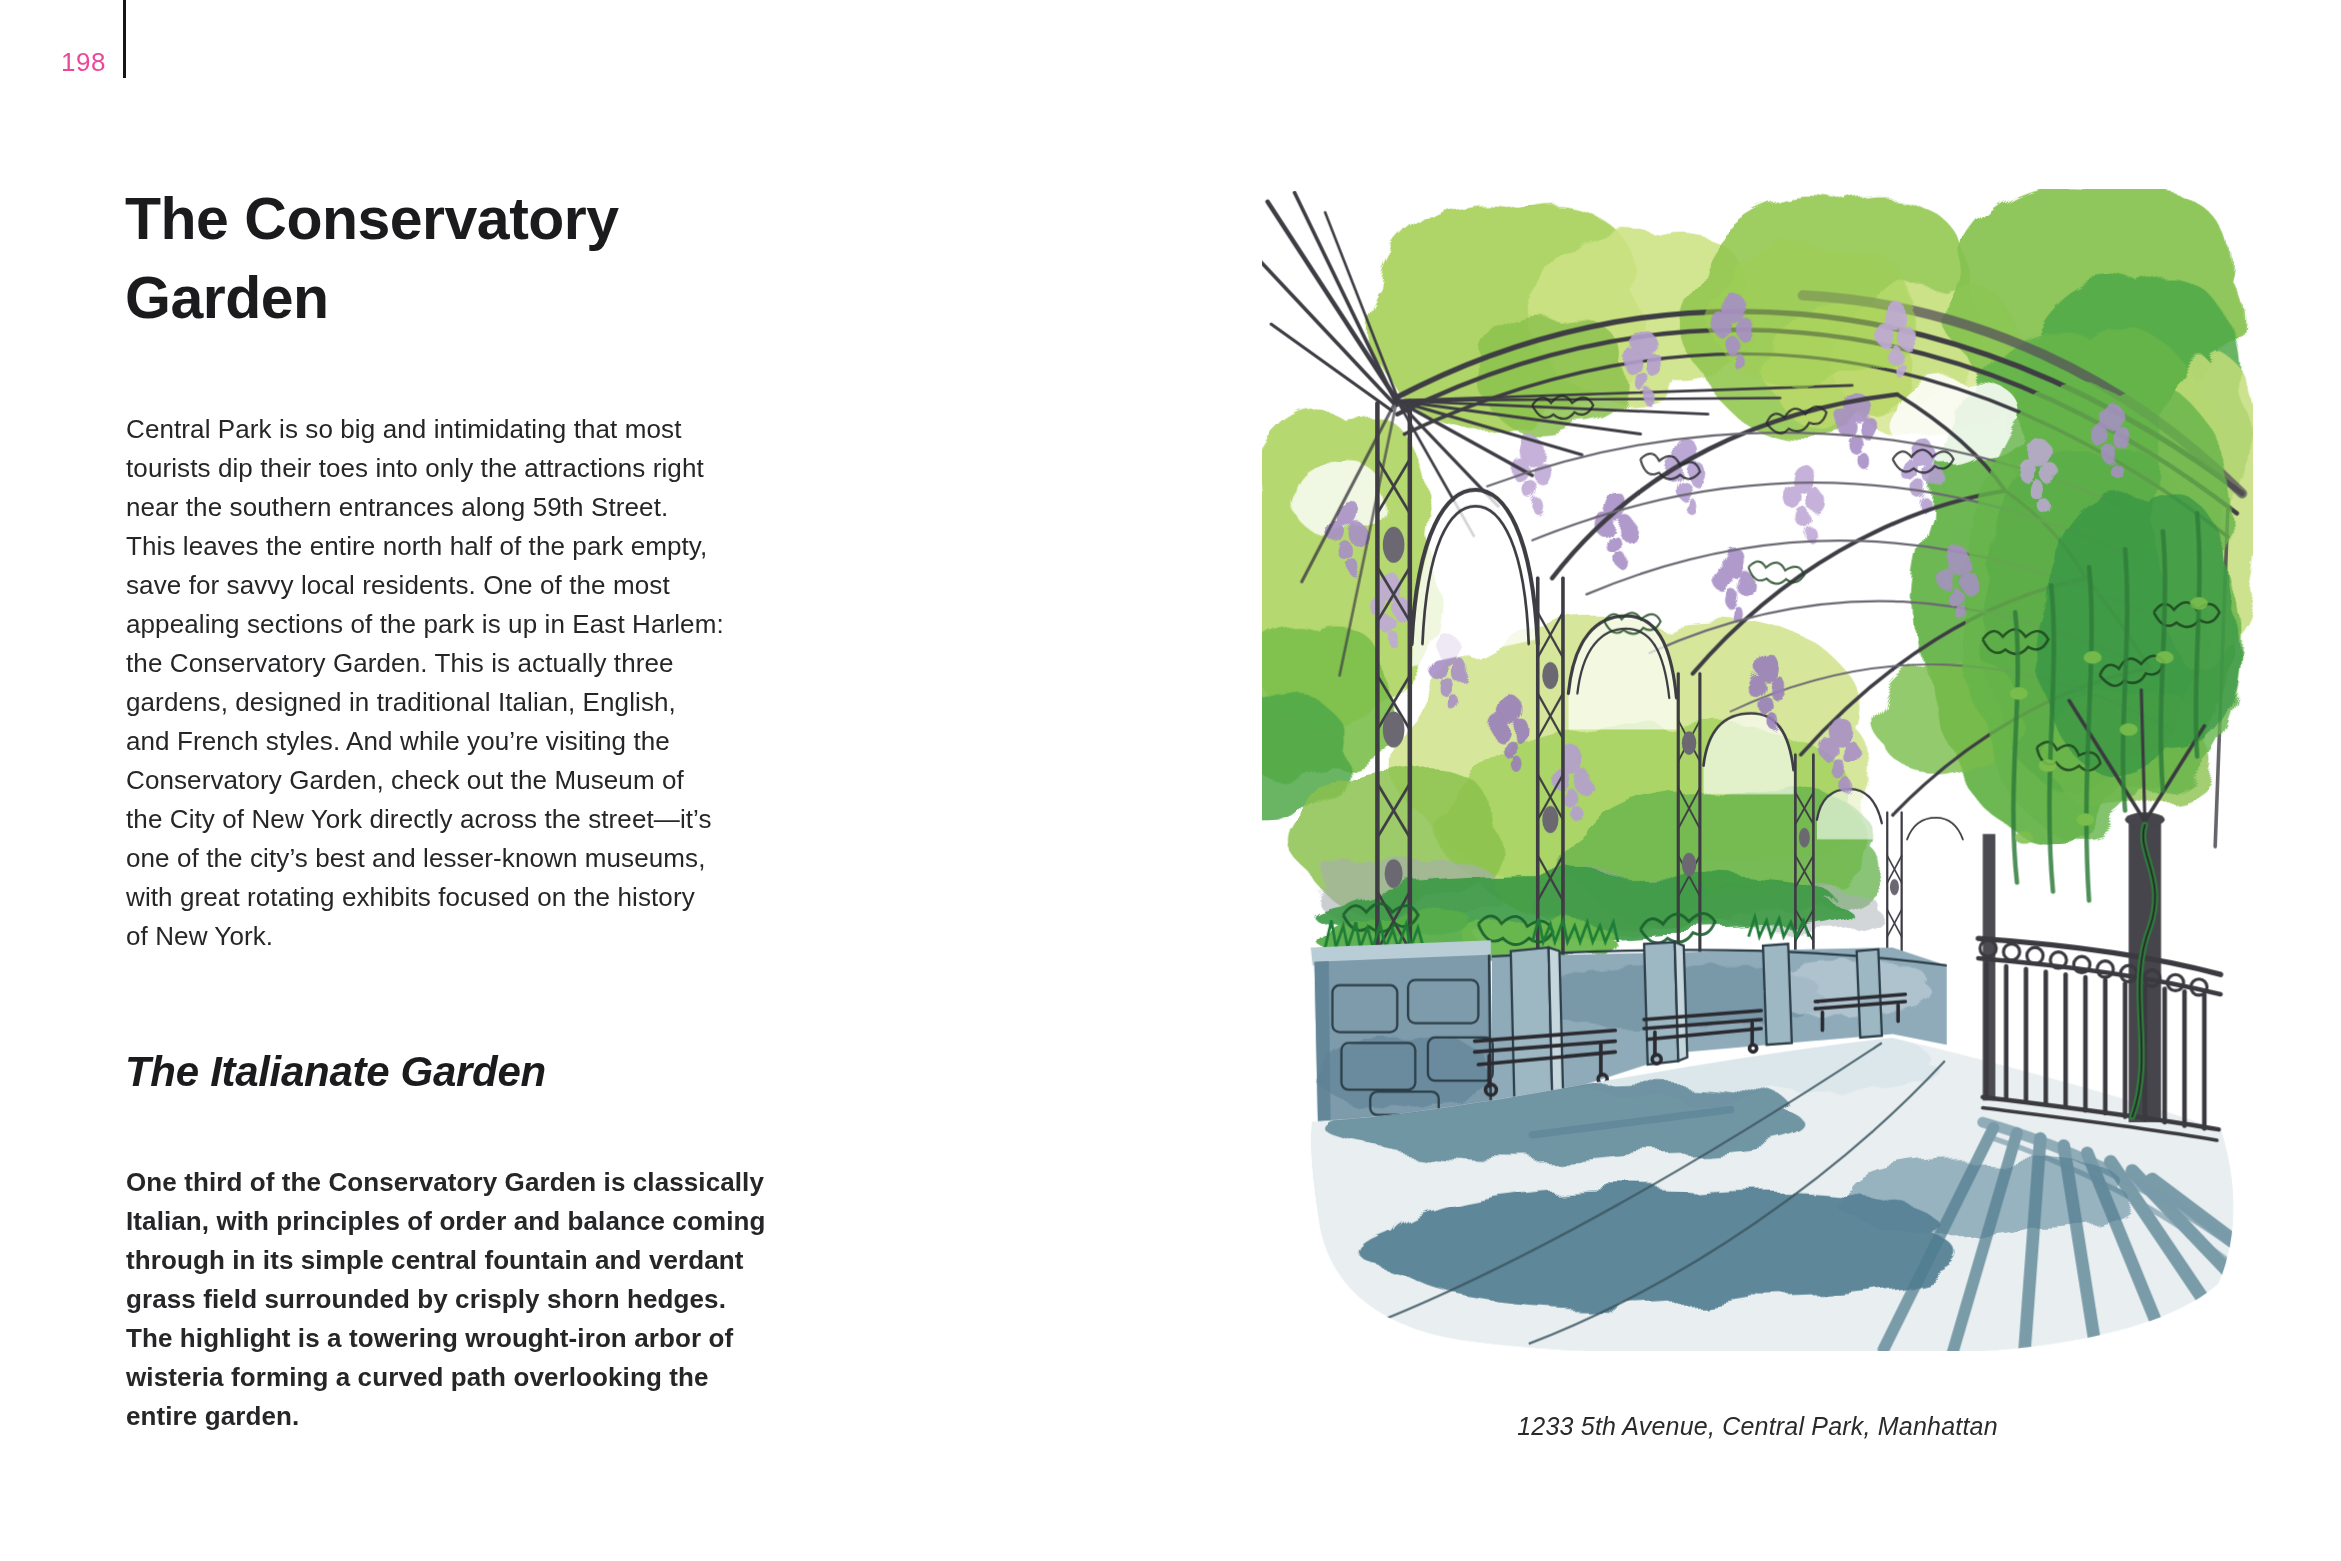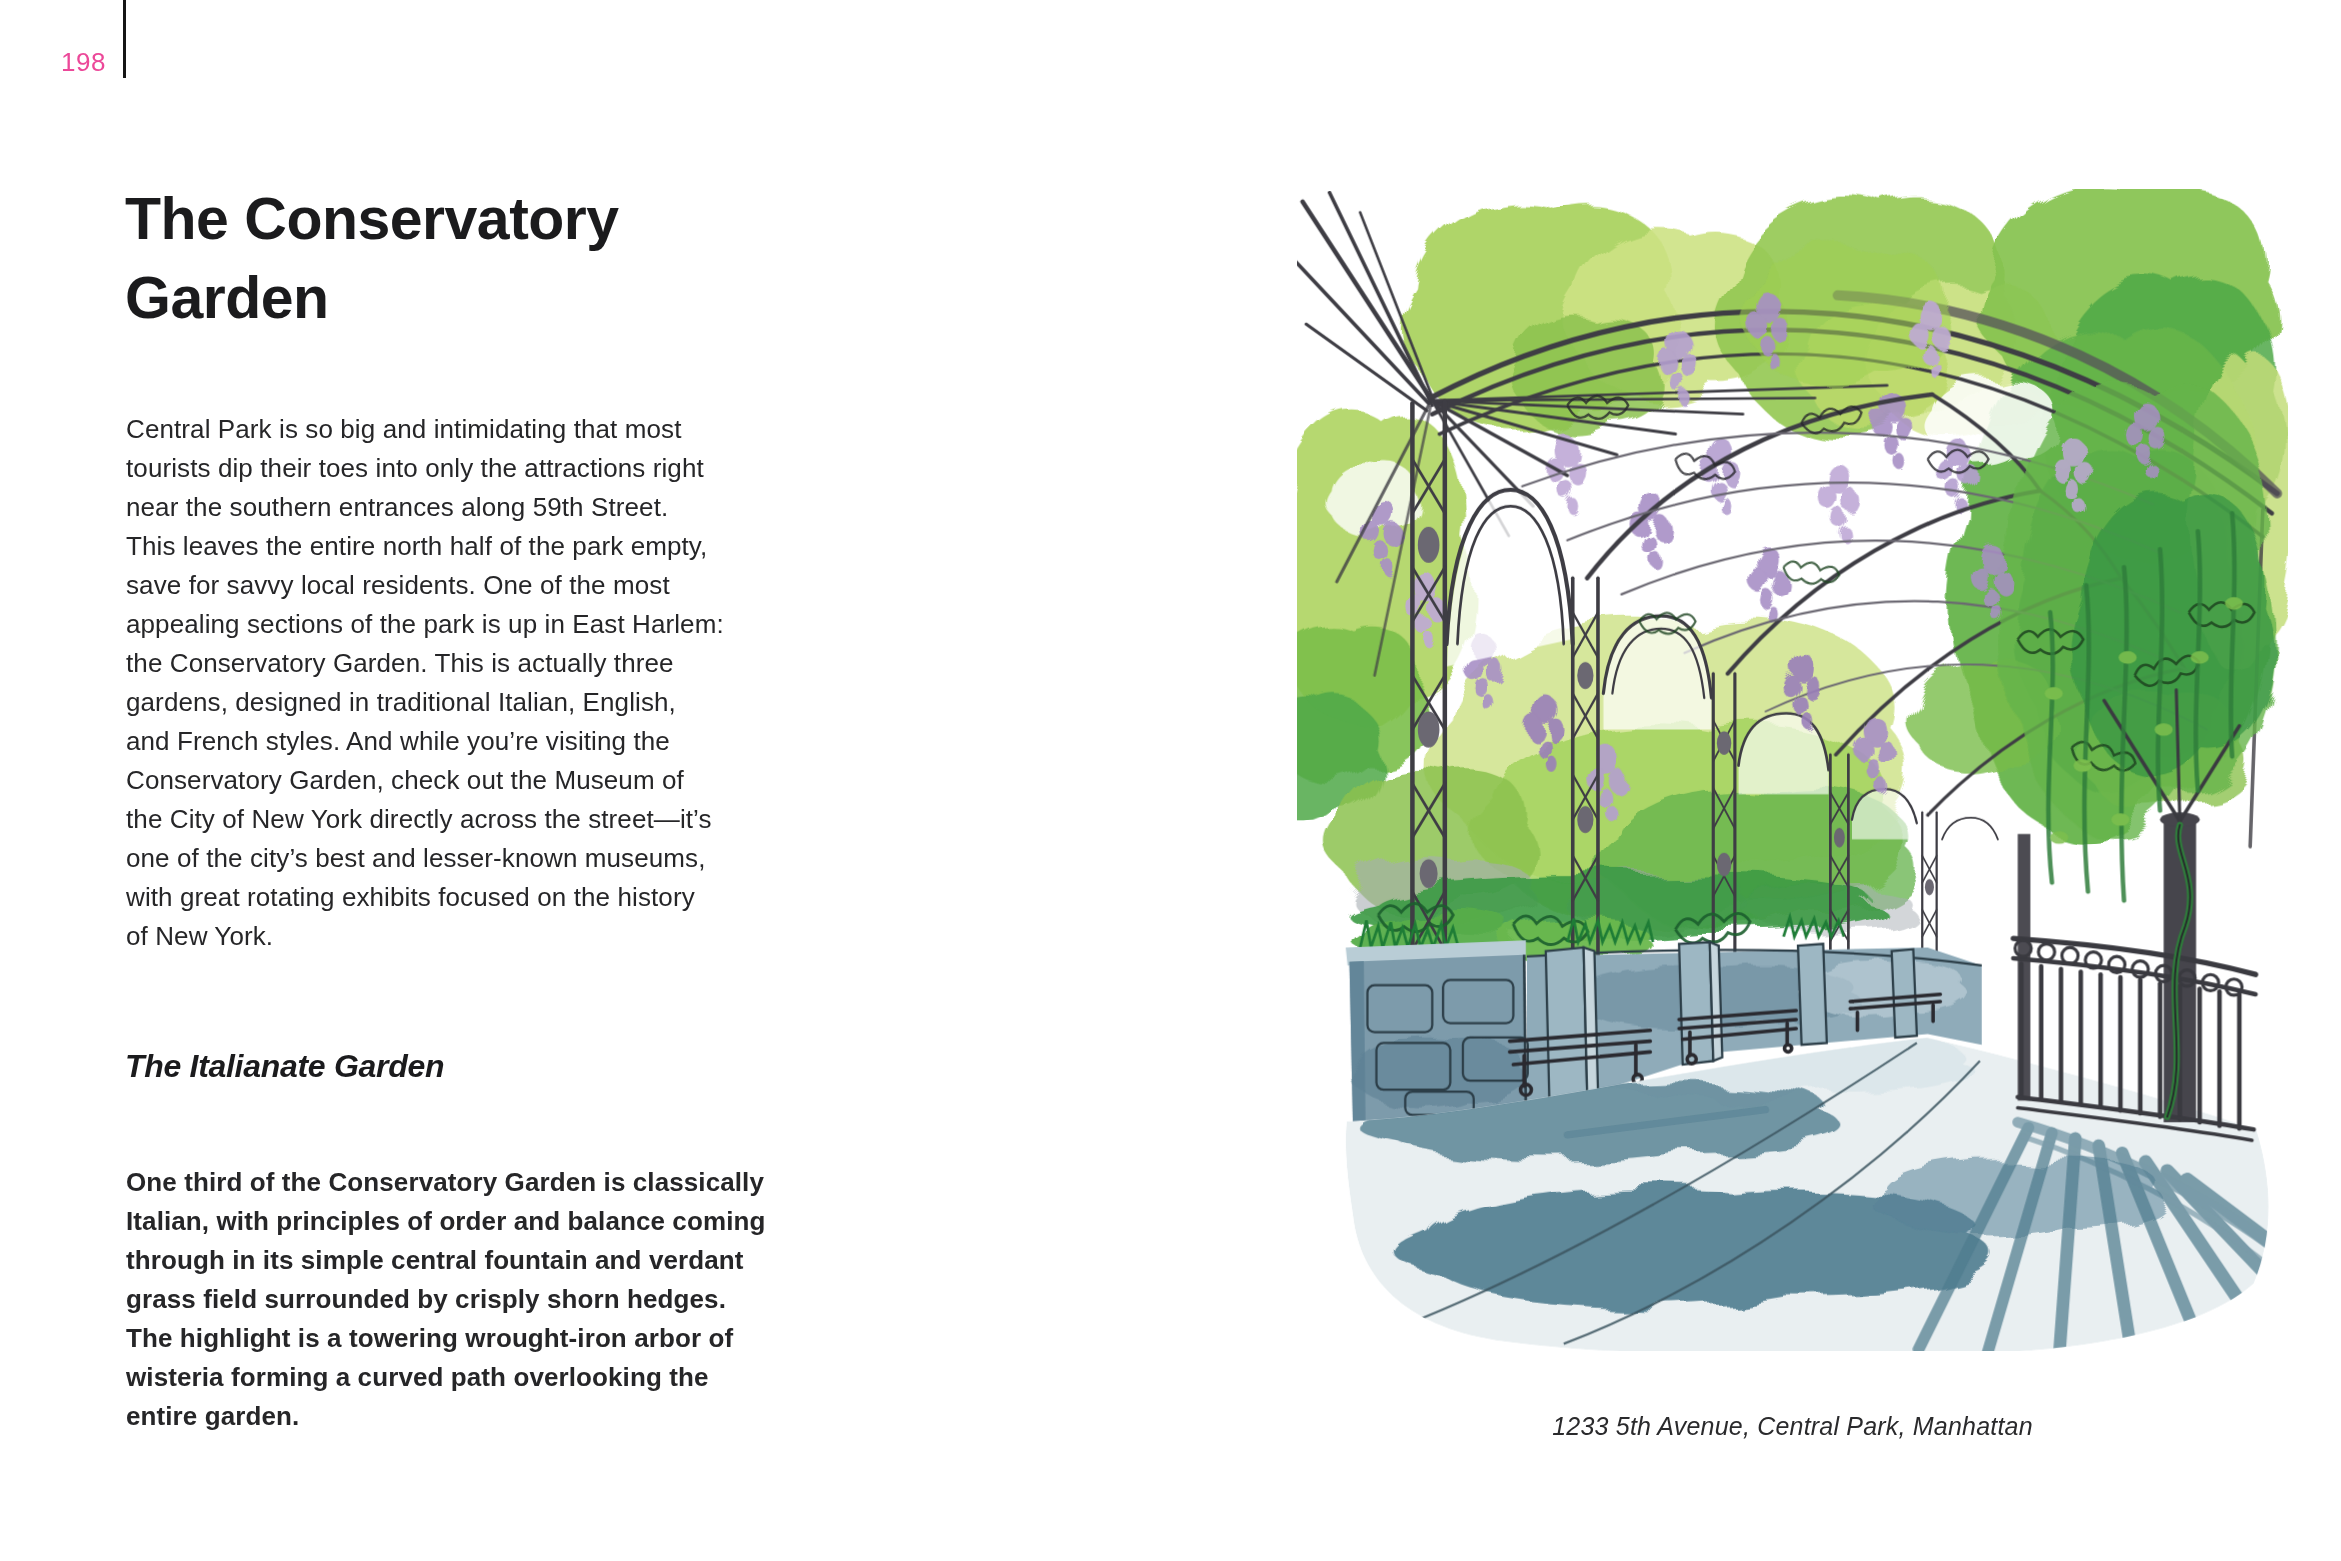--- a/index.html
+++ b/index.html
@@ -20,24 +20,24 @@
   }
   p.body-text{
     position:absolute;left:126px;margin:0;width:649px;
     font-size:26px;line-height:39px;letter-spacing:0.1px;
     white-space:pre-line;color:#262628;
   }
   #intro-para{top:410px;}
   #section-para{top:1163px;font-weight:bold;}
   h2.section-heading{
     position:absolute;left:125px;top:1048px;margin:0;
-    font-size:32px;font-weight:700;font-style:italic;letter-spacing:-0.3px;color:#1b1b1d;
+    font-size:42px;font-weight:700;font-style:italic;letter-spacing:-0.3px;color:#1b1b1d;
   }
   figure.illustration{
-    position:absolute;left:1297px;top:189px;width:991px;height:1261px;margin:0;text-decoration:underline;
+    position:absolute;left:1262px;top:189px;width:991px;height:1261px;margin:0;text-decoration:underline;
   }
   figure.illustration svg{display:block;width:991px;height:1162px;}
   figcaption{
     position:absolute;left:0;right:0;top:1223px;text-align:center;
     font-style:italic;font-size:25px;letter-spacing:0.2px;color:#2a2a2c;
   }
 </style>
 </head>
 <body>
 

